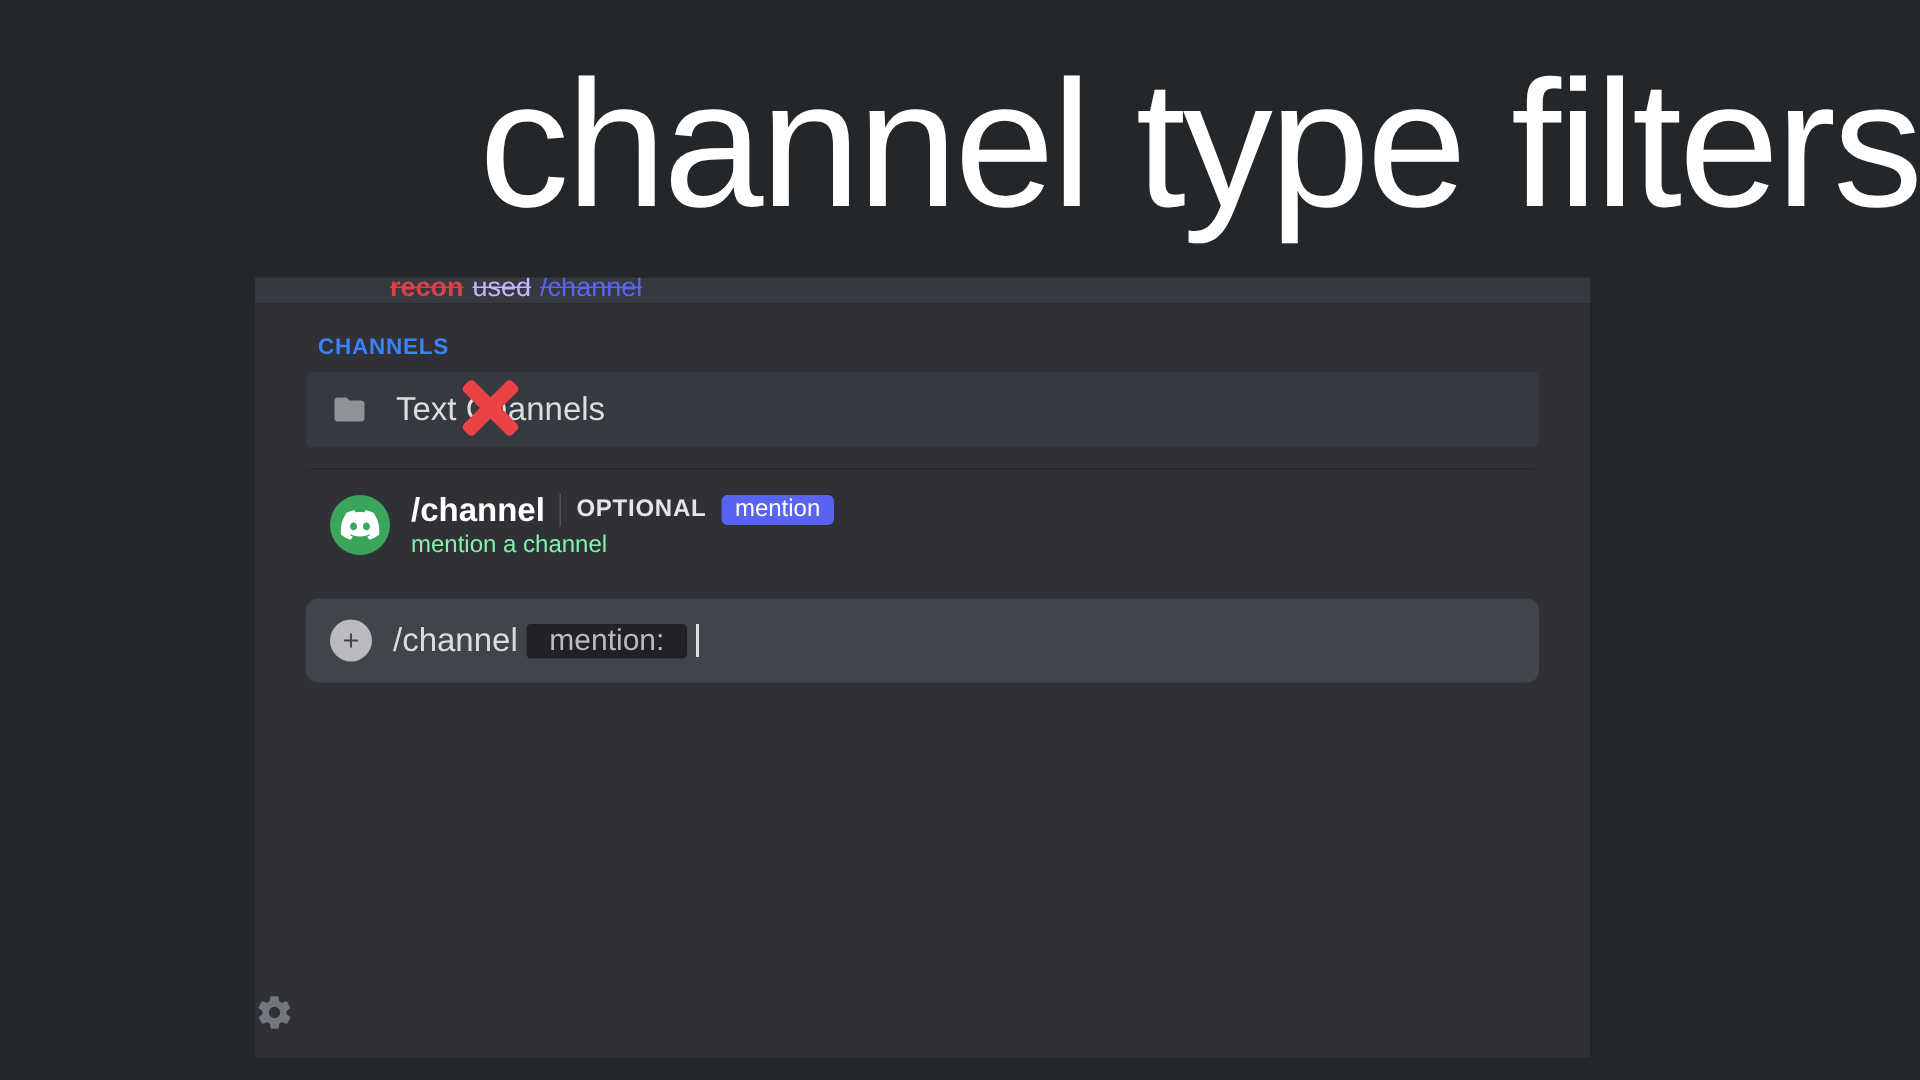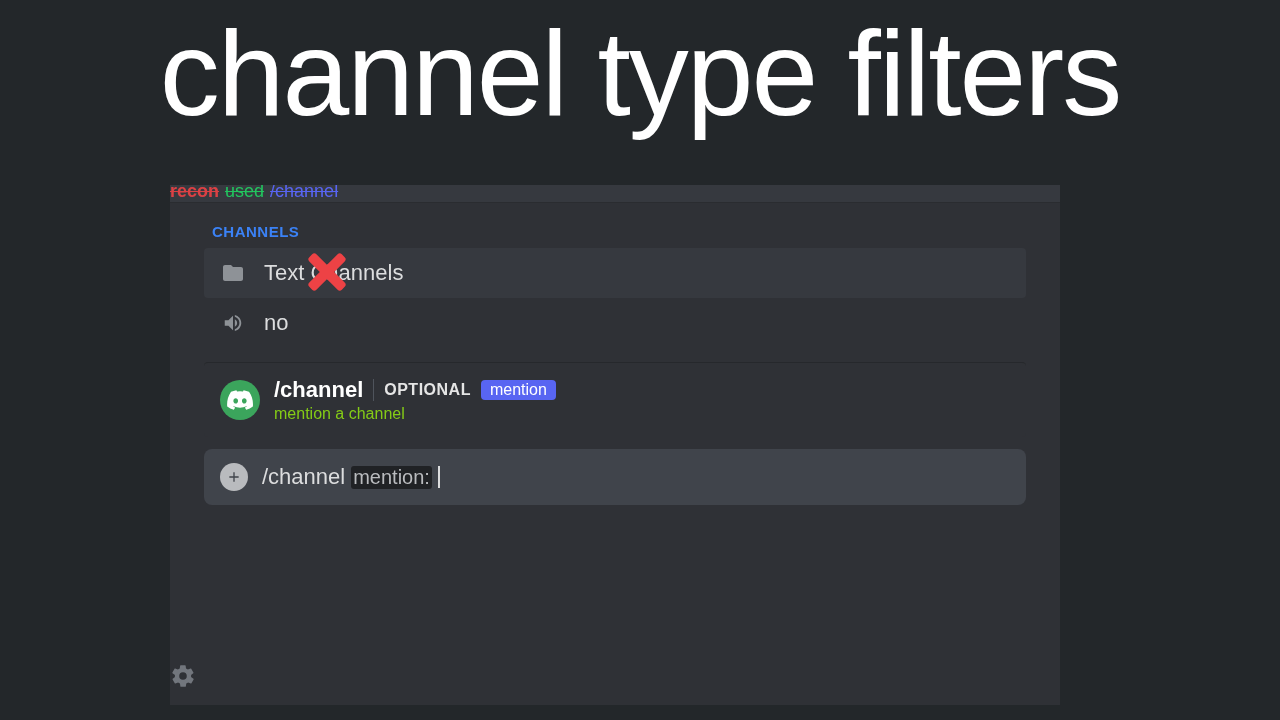--- a/index.html
+++ b/index.html
@@ -6,46 +6,47 @@
   html, body { width: 1280px; height: 720px; overflow: hidden; }
   body {
     background: #23272a;
     font-family: -apple-system, BlinkMacSystemFont, "Segoe UI", Helvetica, Arial, sans-serif;
     color: #dcddde;
   }
   .title {
     font-size: 120px;
     font-weight: 400;
     color: #ffffff;
-    text-align: center;
-    padding-top: 4px;
+    text-align: right;
+    padding-top: 27px;
     letter-spacing: -2px;
     font-family: "Century Gothic", "Avant Garde", sans-serif;
   }
   .screenshot-wrap {
     position: absolute;
     left: 170px;
     top: 185px;
     width: 890px;
     height: 520px;
     background: #2f3136;
     overflow: hidden;
   }
   .cropped-top {
     height: 18px;
     overflow: hidden;
     background: #36393f;
     border-bottom: 1px solid #2a2c30;
+    padding-left: 90px;
     display: flex;
     align-items: flex-end;
     gap: 6px;
     font-size: 18px;
   }
   .cropped-top .recon { color: #ed4245; font-weight: 600; text-decoration: line-through; opacity: .9;}
-  .cropped-top .used { color: #22c55e; text-decoration: line-through;}
+  .cropped-top .used { color: #c4b5fd; text-decoration: line-through;}
   .cropped-top .slashch { color: #5865f2; text-decoration: line-through;}
 
   .popup {
     margin: 10px 34px 0 34px;
     background: #2f3136;
   }
   .popup-header {
     font-size: 15px;
     font-weight: 700;
     letter-spacing: .5px;
@@ -120,21 +121,21 @@
   .divider { width: 1px; height: 22px; background: #4f545c; }
   .optional { font-size: 16px; font-weight: 700; color: #e5e5e5; letter-spacing: .5px; }
   .pill {
     background: #5865f2;
     color: #ffffff;
     font-size: 16px;
     font-weight: 400;
     padding: 1px 9px;
     border-radius: 4px;
   }
-  .cmd-desc { font-size: 16px; color: #84cc16; }
+  .cmd-desc { font-size: 16px; color: #86efac; }
 
   .input-row {
     margin: 12px 34px 0 34px;
     background: #40444b;
     border-radius: 8px;
     padding: 14px 16px;
     display: flex;
     align-items: center;
     gap: 14px;
   }
@@ -152,21 +153,21 @@
   .input-text {
     display: flex;
     align-items: center;
     gap: 6px;
     font-size: 22px;
     color: #dcddde;
   }
   .param-tag {
     background: #202225;
     color: #b9bbbe;
-    padding: 0px 2px;
+    padding: 0px 15px;
     border-radius: 3px;
     font-size: 20px;
   }
   .cursor {
     width: 2px;
     height: 22px;
     background: #dcddde;
   }
   .gear-corner {
     position: absolute;
@@ -195,28 +196,20 @@
       <span class="icon">
         <svg width="24" height="24" viewBox="0 0 24 24" fill="currentColor">
             <path d="M10 4H4c-1.1 0-2 .9-2 2v12c0 1.1.9 2 2 2h16c1.1 0 2-.9 2-2V8c0-1.1-.9-2-2-2h-8l-2-2z"></path>
           </svg>
       </span>
       <span>Text Channels</span>
       <div class="x-mark"></div>
     </div>
 
 
-    <div class="ch-item">
-      <span class="icon">
-        <svg width="22" height="22" viewBox="0 0 24 24" fill="currentColor">
-            <path d="M3 9v6h4l5 5V4L7 9H3zm13.5 3c0-1.77-1.02-3.29-2.5-4.03v8.05c1.48-.73 2.5-2.25 2.5-4.02zM14 3.23v2.06c2.89.86 5 3.54 5 6.71s-2.11 5.85-5 6.71v2.06c4.01-.91 7-4.49 7-8.77s-2.99-7.86-7-8.77z"></path>
-          </svg>
-      </span>
-      <span>no</span>
-    </div>
   </div>
 
   <div class="cmd-row">
     <div class="discord-logo">
       <svg width="26" height="20" viewBox="0 0 71 55" fill="#ffffff">
           <path d="M60.1 4.9A58.6 58.6 0 0 0 45.6.4a.2.2 0 0 0-.2.1c-.6 1.1-1.3 2.6-1.8 3.7a54 54 0 0 0-16.2 0 37.4 37.4 0 0 0-1.8-3.7.2.2 0 0 0-.2-.1 58.4 58.4 0 0 0-14.5 4.5.2.2 0 0 0-.1.1C1.6 18.7-.9 32.1.3 45.4a.2.2 0 0 0 .1.2 58.9 58.9 0 0 0 17.7 9 .2.2 0 0 0 .3-.1 42 42 0 0 0 3.6-5.9.2.2 0 0 0-.1-.3 38.8 38.8 0 0 1-5.5-2.6.2.2 0 0 1 0-.4c.4-.3.7-.6 1.1-.8a.2.2 0 0 1 .2 0c11.6 5.3 24.2 5.3 35.7 0a.2.2 0 0 1 .2 0c.4.3.7.6 1.1.8a.2.2 0 0 1 0 .4 36.4 36.4 0 0 1-5.5 2.6.2.2 0 0 0-.1.3c1.1 2.1 2.3 4 3.6 5.9a.2.2 0 0 0 .3.1 58.7 58.7 0 0 0 17.8-9 .2.2 0 0 0 .1-.2c1.5-15.3-2.5-28.6-10.6-40.4a.2.2 0 0 0-.1-.1zM23.7 37.3c-3.5 0-6.4-3.2-6.4-7.2s2.8-7.2 6.4-7.2c3.6 0 6.4 3.2 6.4 7.2 0 4-2.8 7.2-6.4 7.2zm23.6 0c-3.5 0-6.4-3.2-6.4-7.2s2.8-7.2 6.4-7.2c3.6 0 6.4 3.2 6.4 7.2 0 4-2.8 7.2-6.4 7.2z"></path>
         </svg>
     </div>
     <div class="cmd-col">
       <div class="cmd-line">

